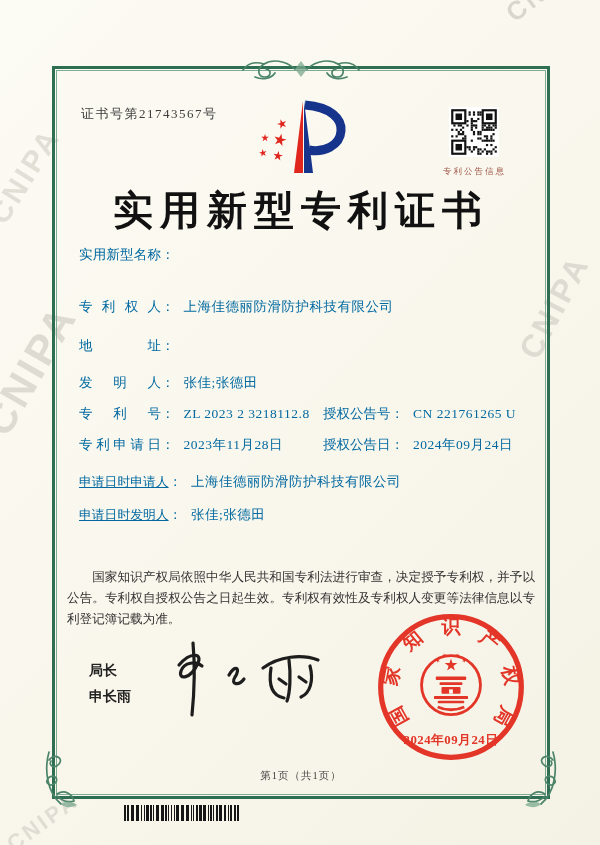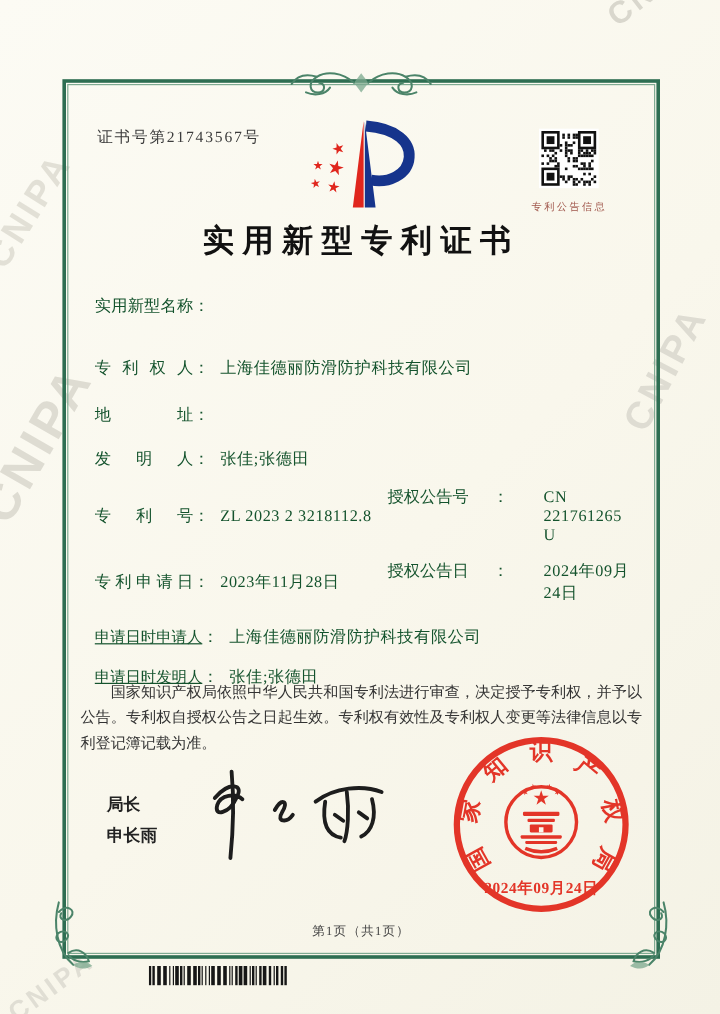--- a/index.html
+++ b/index.html
@@ -23,32 +23,32 @@
   .frame::after{content:"";position:absolute;inset:1px;border:1px solid #7fab92;pointer-events:none;}
   .orn-top{position:absolute;left:50%;top:-16px;transform:translateX(-50%);z-index:2;}
   .orn-bl{position:absolute;left:-14px;bottom:-12px;z-index:2;}
   .orn-br{position:absolute;right:-14px;bottom:-12px;transform:scaleX(-1);z-index:2;}
   
   .cert-no{position:absolute;left:26px;top:36px;font-size:13px;letter-spacing:1.5px;color:#3c3c3c;}
   .logo{position:absolute;left:50%;top:26px;transform:translateX(-50%);}
   .qr-wrap{position:absolute;right:42px;top:38px;width:62px;text-align:center;}
   .qr-caption{margin-top:5px;font-size:8.5px;letter-spacing:2px;color:#a0564b;white-space:nowrap;}
   .title{position:absolute;left:0;right:0;top:114px;text-align:center;
-         font-size:26px;font-weight:bold;letter-spacing:7px;color:#111;}
-  
-  .fields{position:absolute;left:24px;right:20px;top:176px;font-size:13.5px;color:#14532d;}
+         font-size:40px;font-weight:bold;letter-spacing:7px;color:#111;}
+  
+  .fields{position:absolute;left:24px;right:20px;top:176px;font-size:13.5px;color:#0369a1;}
   .row{display:flex;align-items:baseline;line-height:19px;}
   .mb-lg{margin-bottom:33px}.mb-md{margin-bottom:20px}.mb-sm{margin-bottom:18px}.mb-xs{margin-bottom:13px}
   .f-label{display:inline-block;width:82px;text-align:justify;text-align-last:justify;flex:none;}
   .wide .f-label{width:auto;text-align-last:auto;font-size:12.8px;text-decoration:underline;}
   .colon{flex:none;}
   .f-value{margin-left:9px;letter-spacing:.5px;}
   .cols{display:flex;}
   .col-l{width:244px;flex:none;display:flex;align-items:center;font-family:Liberation Serif, serif;}
-  .col-r{flex:1;display:flex;align-items:baseline;gap:20px;}
+  .col-r{flex:1;display:flex;align-items:baseline;}
   .col-r .f-label{width:auto;text-align-last:auto;}
   
   .statement{position:absolute;left:12px;right:12px;top:498px;font-size:12.6px;
              line-height:21px;text-align:justify;text-indent:2em;color:#333;
              font-family:"Liberation Serif","DejaVu Serif",serif;}
   
   .sig-block{position:absolute;left:34px;top:588px;font-size:14px;font-weight:bold;
              color:#222;line-height:26px;font-family:"Liberation Sans","DejaVu Sans",sans-serif;}
   .sig-svg{position:absolute;left:96px;top:566px;}
   

